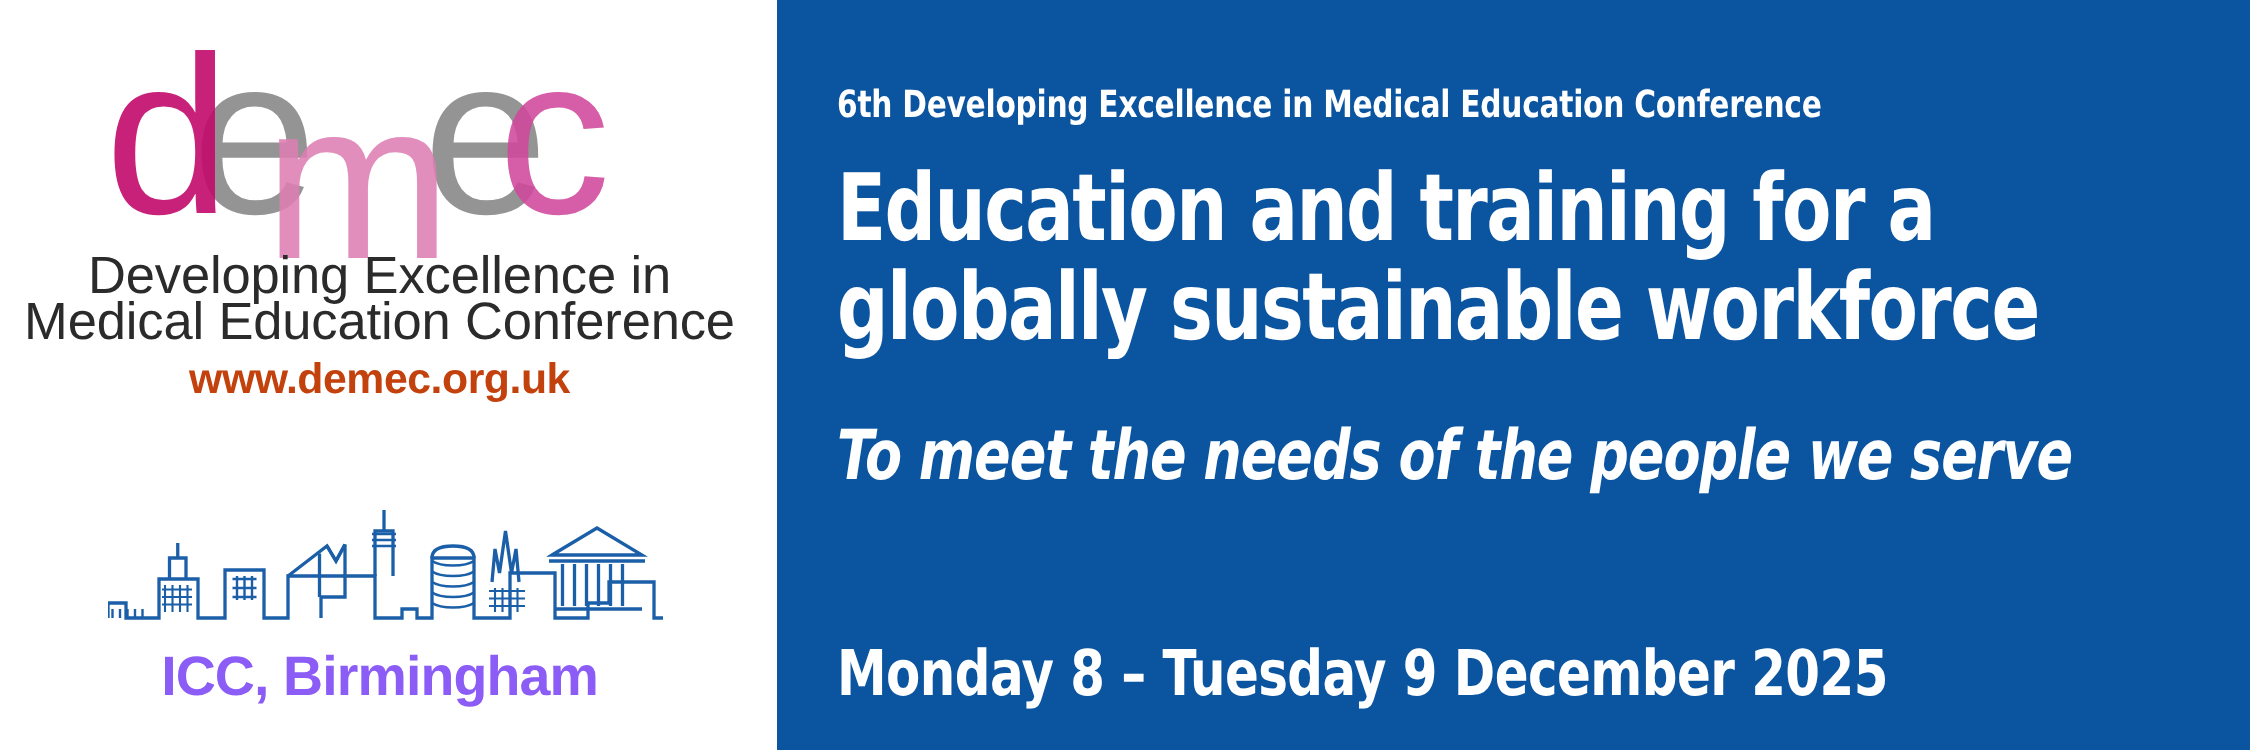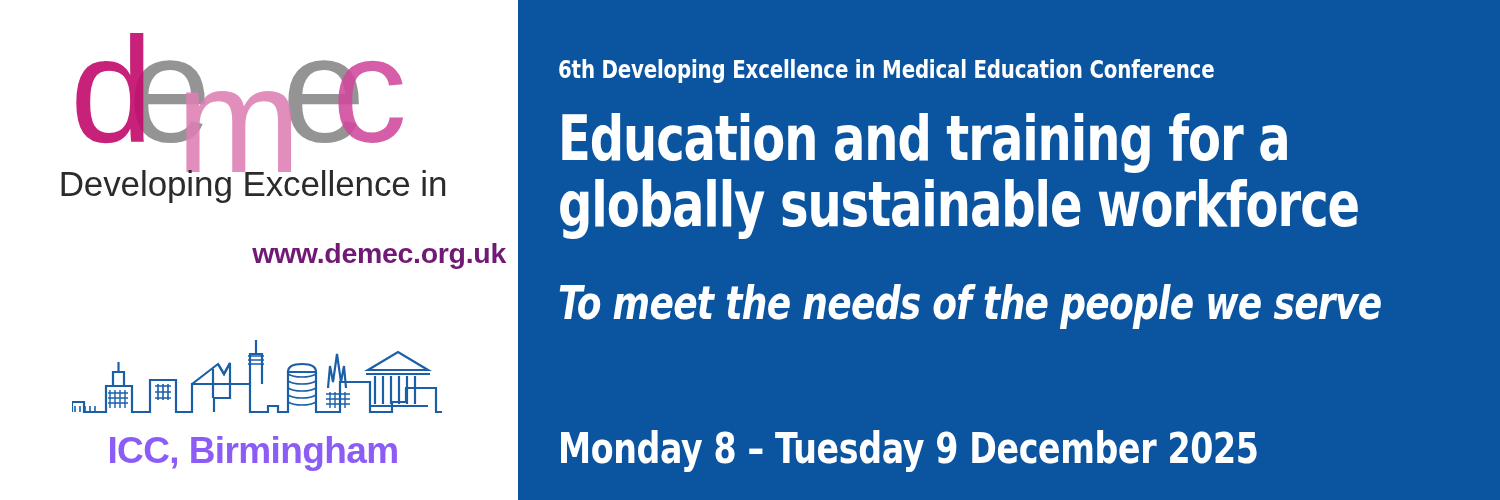--- a/index.html
+++ b/index.html
@@ -42,22 +42,22 @@
     font-size: 35px;
     line-height: 31px;
     letter-spacing: -0.1px;
   }
   #logo-strapline .l2 { display: block; }
 
   #logo-url {
     position: absolute;
     left: 0; top: 237px;
     width: 506px;
-    text-align: right;
-    color: #701a75;
+    text-align: center;
+    color: #c2410c;
     font-size: 28.5px;
     font-weight: bold;
     letter-spacing: -0.3px;
   }
 
   
   #skyline {
     position: absolute;
     left: 72px; top: 336px;
     width: 370px; height: 88px;
@@ -157,20 +157,21 @@
 
           <text x="262" y="120" fill="#d1479b" opacity="0.88">c</text>
 
           <text x="106" y="150" fill="#dd7fb3" opacity="0.88">m</text>
         </g>
       </svg>
     </div>
 
     <div id="logo-strapline">
       <span class="l1">Developing Excellence in</span>
+      <span class="l2">Medical Education Conference</span>
     </div>
 
     <div id="logo-url">www.demec.org.uk</div>
 
     <div id="skyline">
       <svg viewBox="0 0 370 88" xmlns="http://www.w3.org/2000/svg" fill="none" stroke="#1a5fa8" stroke-width="2.2" stroke-linejoin="miter" stroke-linecap="butt">
 
         <path d="M0 76 L0 66 L12 66 L12 76 L34 76 L34 50 L60 50 L60 76
                  L78 76 L78 44 L104 44 L104 76 L120 76 L120 48 L178 48
                  L178 76 L196 76 L196 70 L206 70 L206 76 L216 76 L216 36

